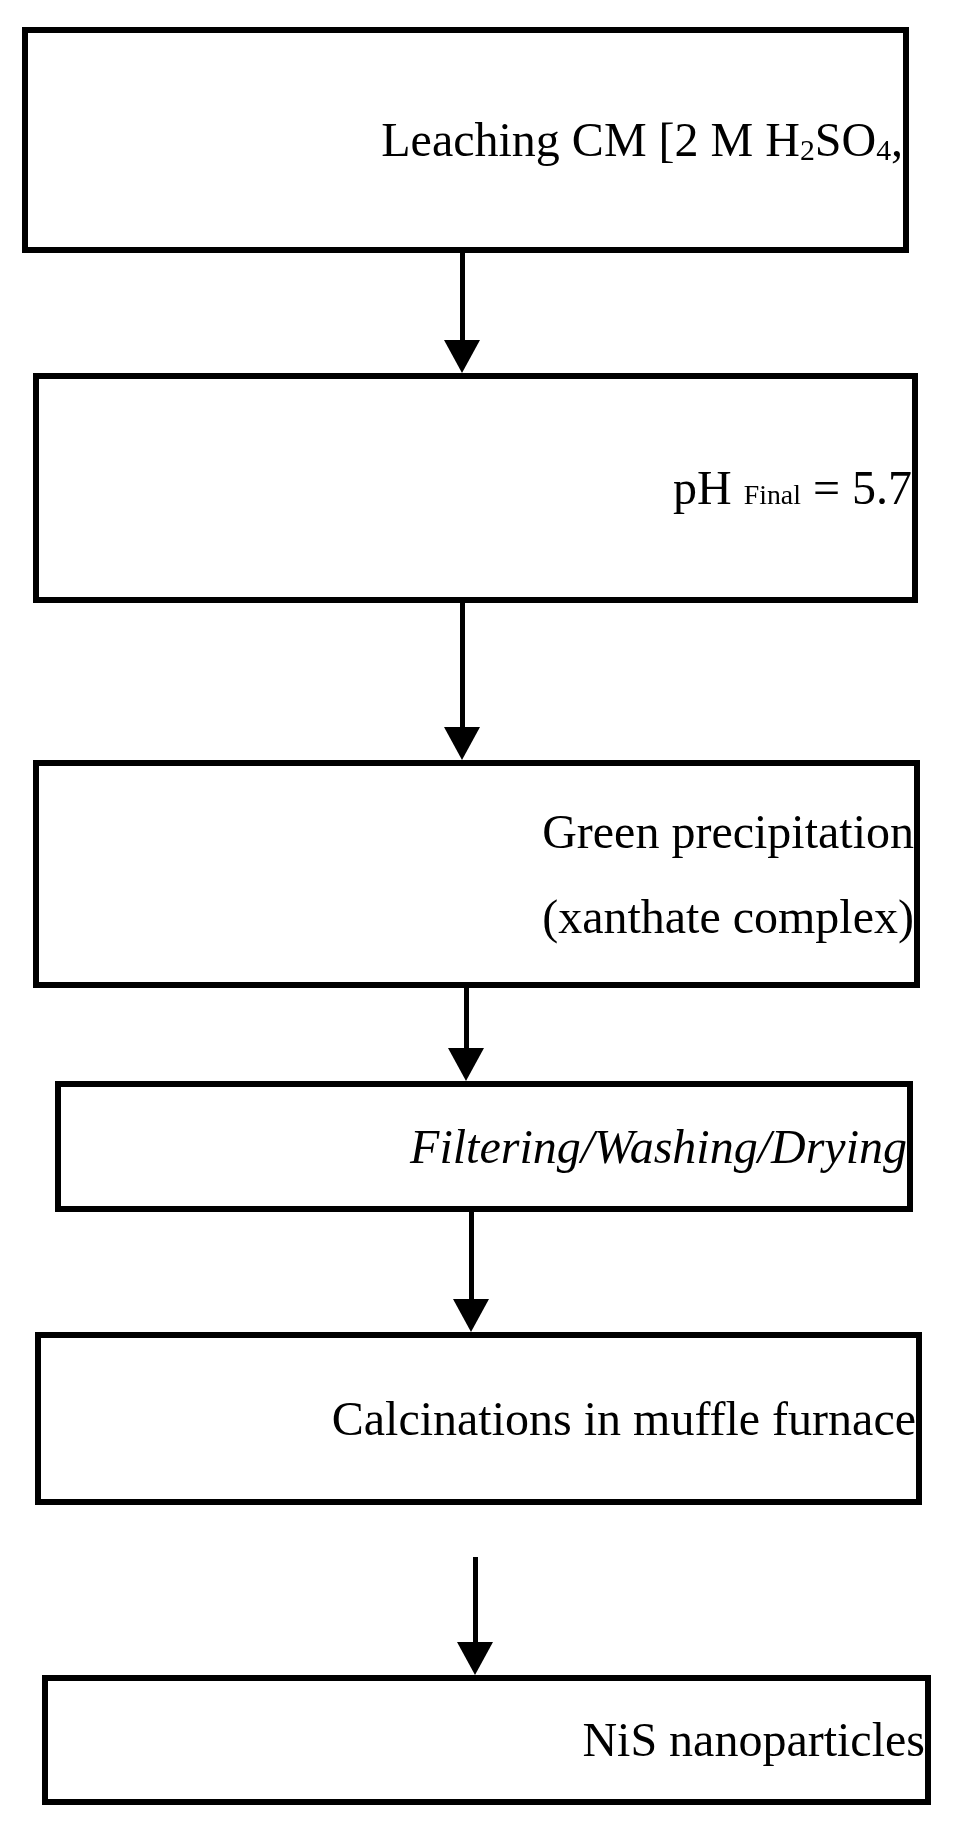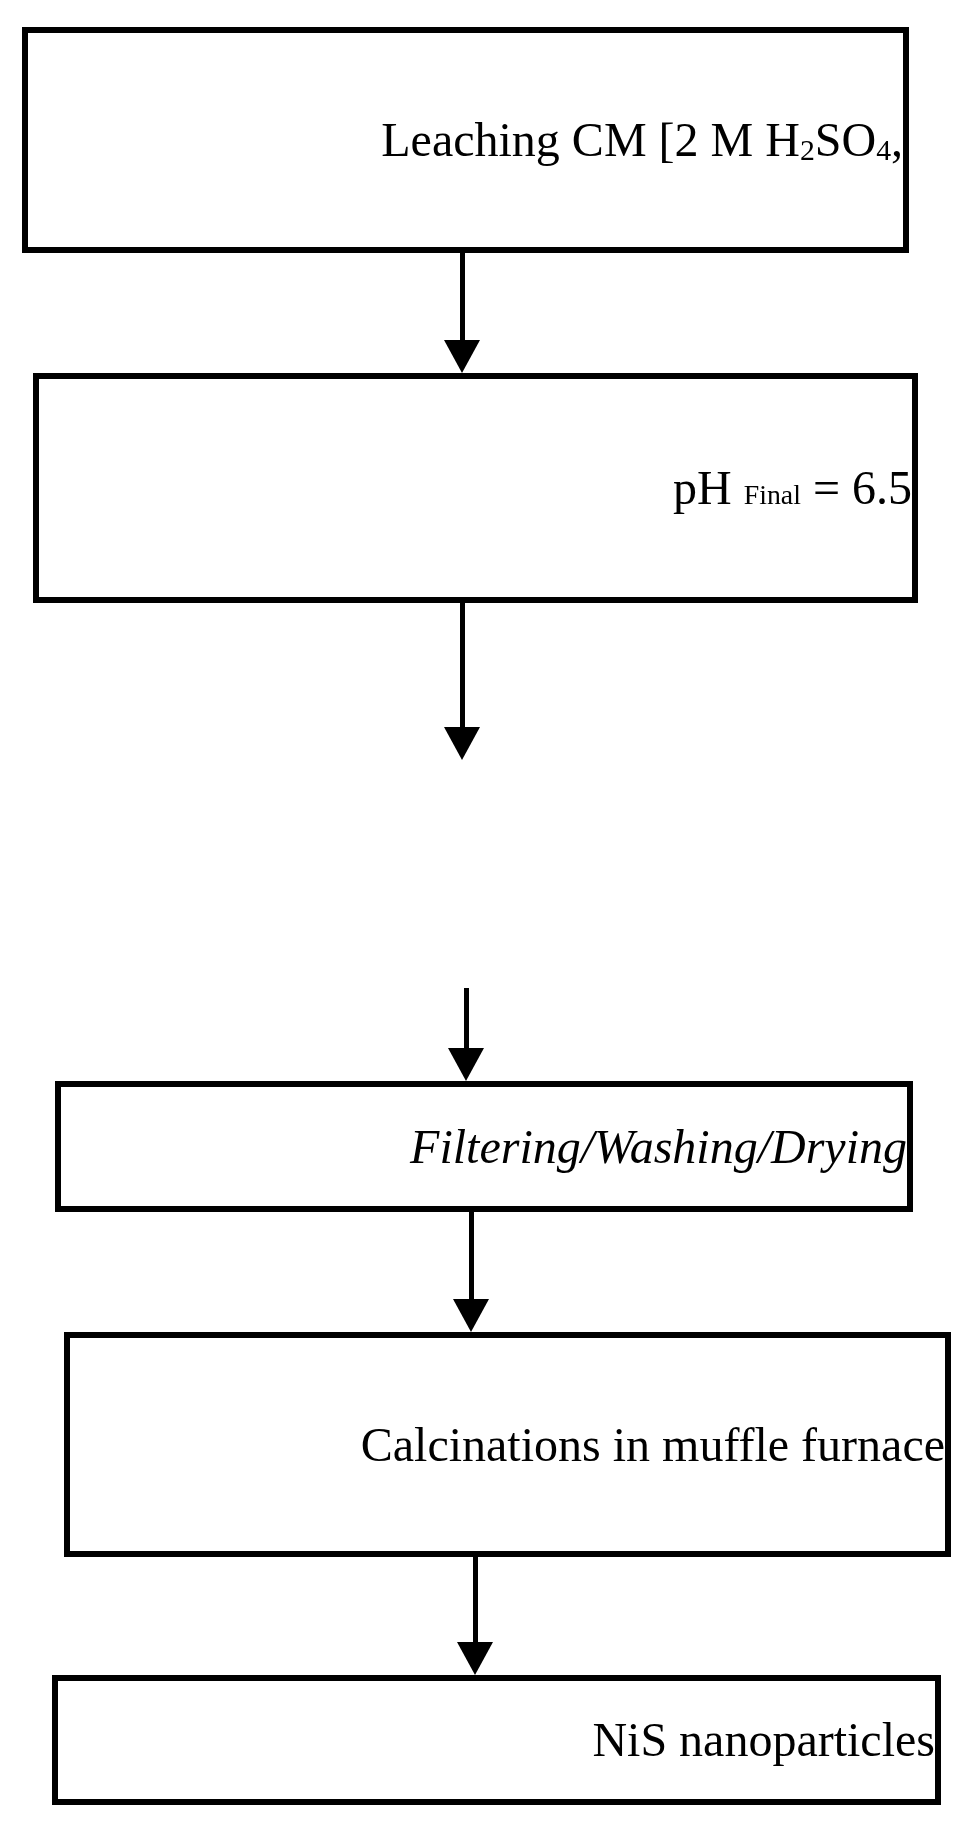--- a/index.html
+++ b/index.html
@@ -59,22 +59,22 @@
     border-left: 18px solid transparent;
     border-right: 18px solid transparent;
     border-top: 33px solid #000000;
     flex: 0 0 auto;
   }
   
   #box-leaching      { left: 22px;  top: 27px;   width: 887px; height: 226px; }
   #box-dropping-pax  { left: 33px;  top: 373px;  width: 885px; height: 230px; }
   #box-precipitation { left: 33px;  top: 760px;  width: 887px; height: 228px; }
   #box-filtering     { left: 55px;  top: 1081px; width: 858px; height: 131px; font-style: italic; }
-  #box-calcination   { left: 35px;  top: 1332px; width: 887px; height: 225px; margin-left: 29px; }
-  #box-product       { left: 52px;  top: 1675px; width: 889px; height: 130px; }
+  #box-calcination   { left: 35px;  top: 1332px; width: 887px; height: 173px; }
+  #box-product       { left: 42px;  top: 1675px; width: 889px; height: 130px; }
   
   #arrow-1 { left: 444px; top: 253px;  height: 120px; }
   #arrow-2 { left: 444px; top: 603px;  height: 157px; }
   #arrow-3 { left: 448px; top: 988px;  height: 93px;  }
   #arrow-4 { left: 453px; top: 1212px; height: 120px; }
   #arrow-5 { left: 457px; top: 1557px; height: 118px; }
 </style>
 </head>
 <body>
 
@@ -83,28 +83,32 @@
   <div class="flow-box" id="box-leaching">
     <div class="flow-line"><span>Leaching CM [2 M H</span><span class="seg-subscript">2</span><span>SO</span><span class="seg-subscript">4</span><span>,</span></div>
   </div>
 
   <div class="flow-arrow" id="arrow-1">
     <div class="arrow-stem"></div>
     <div class="arrow-head"></div>
   </div>
 
   <div class="flow-box" id="box-dropping-pax">
-    <div class="flow-line"><span>pH </span><span class="seg-small">Final</span><span> = 6.5</span></div>
+    <div class="flow-line"><span>pH </span><span class="seg-small">Final</span><span> = 5.7</span></div>
   </div>
 
   <div class="flow-arrow" id="arrow-2">
     <div class="arrow-stem"></div>
     <div class="arrow-head"></div>
   </div>
 
+  <div class="flow-box" id="box-precipitation">
+    <div class="flow-line"><span>Green precipitation</span></div>
+    <div class="flow-line"><span>(xanthate complex)</span></div>
+  </div>
 
   <div class="flow-arrow" id="arrow-3">
     <div class="arrow-stem"></div>
     <div class="arrow-head"></div>
   </div>
 
   <div class="flow-box" id="box-filtering">
     <div class="flow-line"><span>Filtering/Washing/Drying</span></div>
   </div>
 

